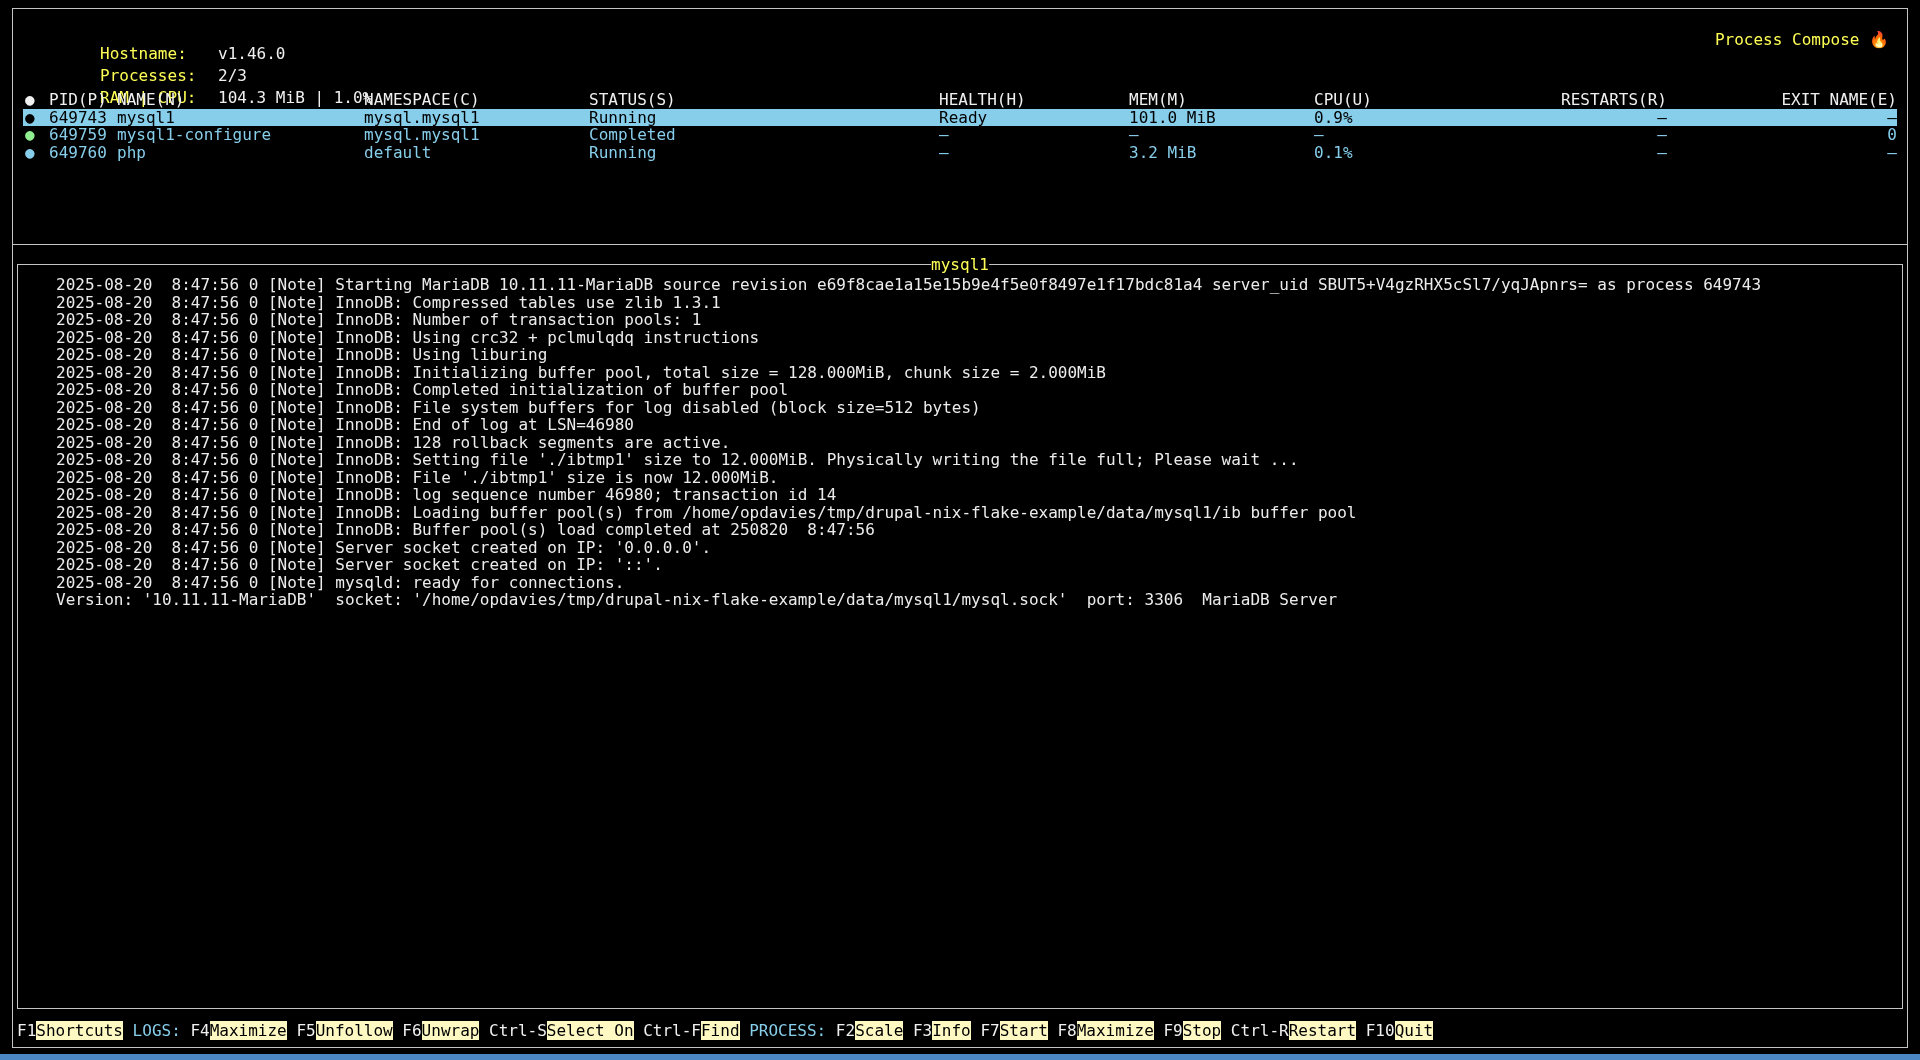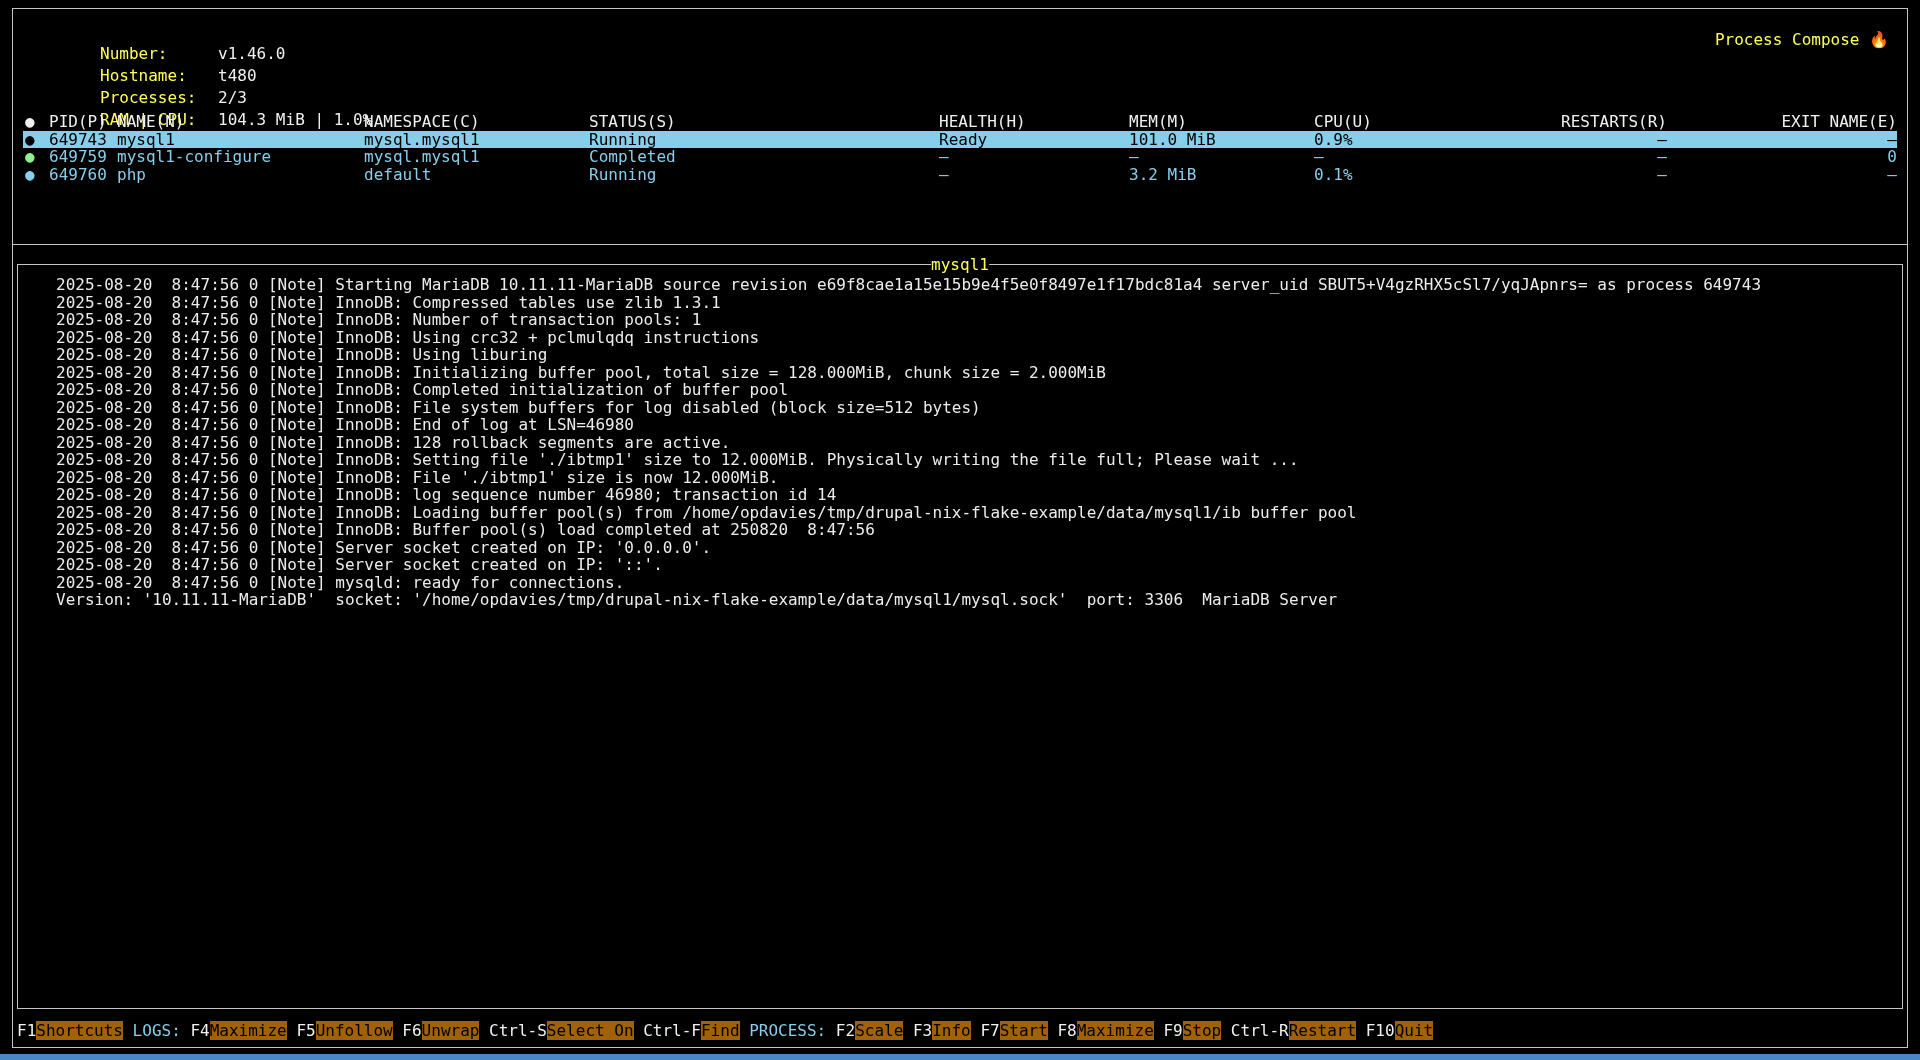--- a/index.html
+++ b/index.html
@@ -77,39 +77,36 @@
   }
   
   .footer {
     flex: 0 0 32px;
     padding: 5px 0 0 4px;
     white-space: pre;
     line-height: 22px;
     overflow: hidden;
   }
   .fkey { color: #f0f0f0; margin-top: 12px; }
-  .flabel { background: #a16207; color: #000; }
+  .flabel { background: #fef9c3; color: #000; }
   .fsection { color: #87ceeb; }
   .bottom-edge {
     position: absolute; left: 0; right: 0; bottom: 0; height: 6px;
     background: #4b87c5;
   }
 </style>
 </head>
 <body>
 
 <div class="screen">
   <div class="frame">
 
     <div class="top-section">
       <div class="hdr-line">
-        <span class="hdr-label">Number:</span><span class="hdr-value">v1.46.0</span>
-      </div>
-      <div class="hdr-line">
-        <span class="hdr-label">Hostname:</span><span class="hdr-value">t480</span>
+        <span class="hdr-label">Hostname:</span><span class="hdr-value">v1.46.0</span>
       </div>
       <div class="hdr-line">
         <span class="hdr-label">Processes:</span><span class="hdr-value">2/3</span>
       </div>
       <div class="hdr-line">
         <span class="hdr-label">RAM | CPU:</span><span class="hdr-value">104.3 MiB | 1.0%</span>
       </div>
 
       <div class="app-title"><span>Process Compose </span><span class="app-flame">🔥</span></div>
 

